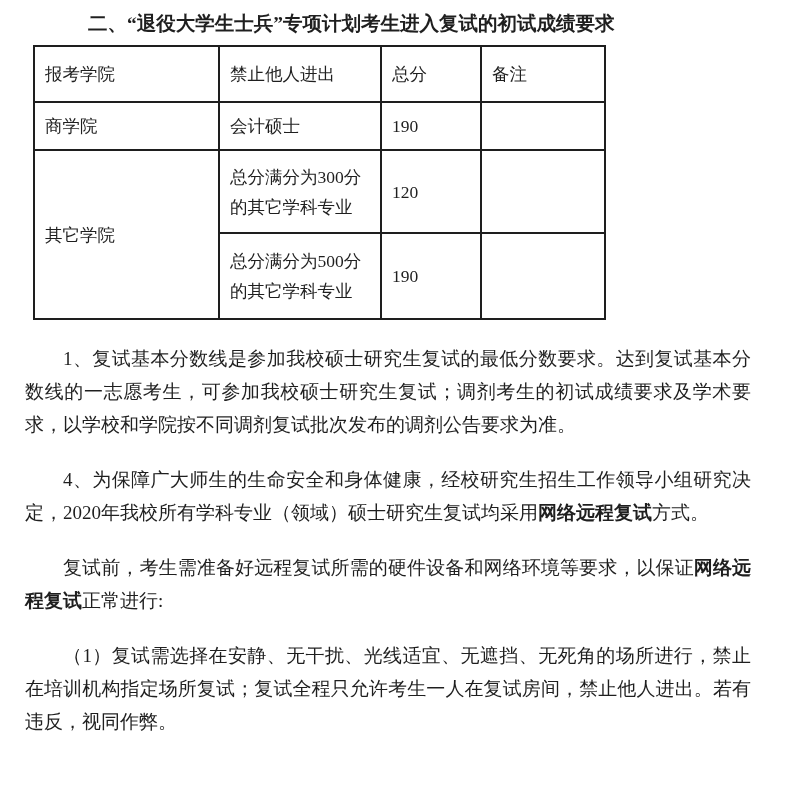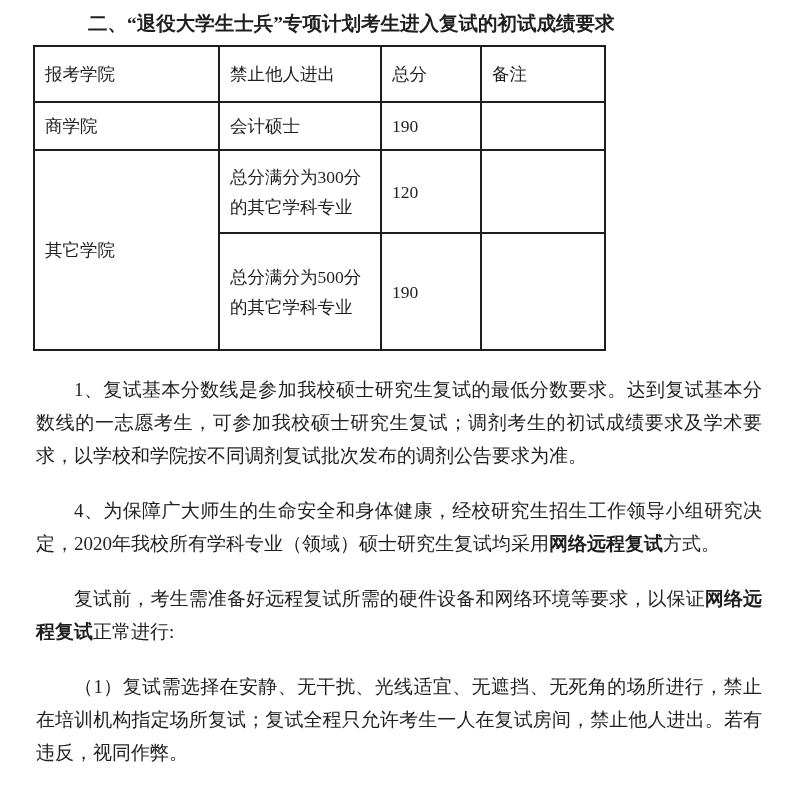--- a/index.html
+++ b/index.html
@@ -28,30 +28,30 @@
   table.score-table td{
     border:2px solid var(--border);
     text-align:left; vertical-align:middle;
     font-size:17.5px; line-height:30px;
     padding:0 10px;
     overflow:hidden;
   }
   tr.row-head{ height:56px; }
   tr.row-1{ height:48px; }
   tr.row-2{ height:83px; }
-  tr.row-3{ height:117px; }
+  tr.row-3{ height:86px; }
 
   .heading3{
     font-size:19.5px; font-weight:bold; line-height:24px;
     margin:26px 0 0 70px;
   }
 
   .para{
     width:726px;
-    margin:22px 34px 0 36px;
+    margin:22px 34px 0 25px;
     font-size:19px; line-height:33px;
     text-indent:38px;
     text-align:justify;
     word-break:break-all;
   }
   .para b{ font-weight:bold; }
 </style>
 </head>
 <body>
 

